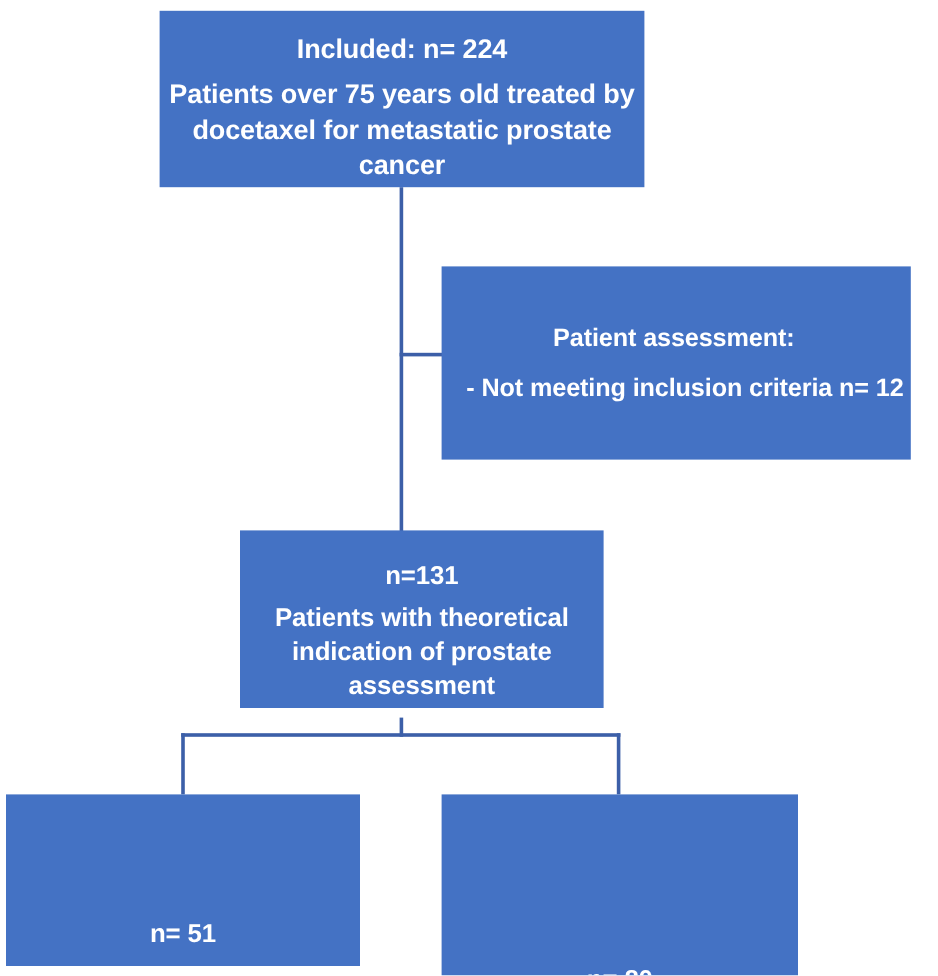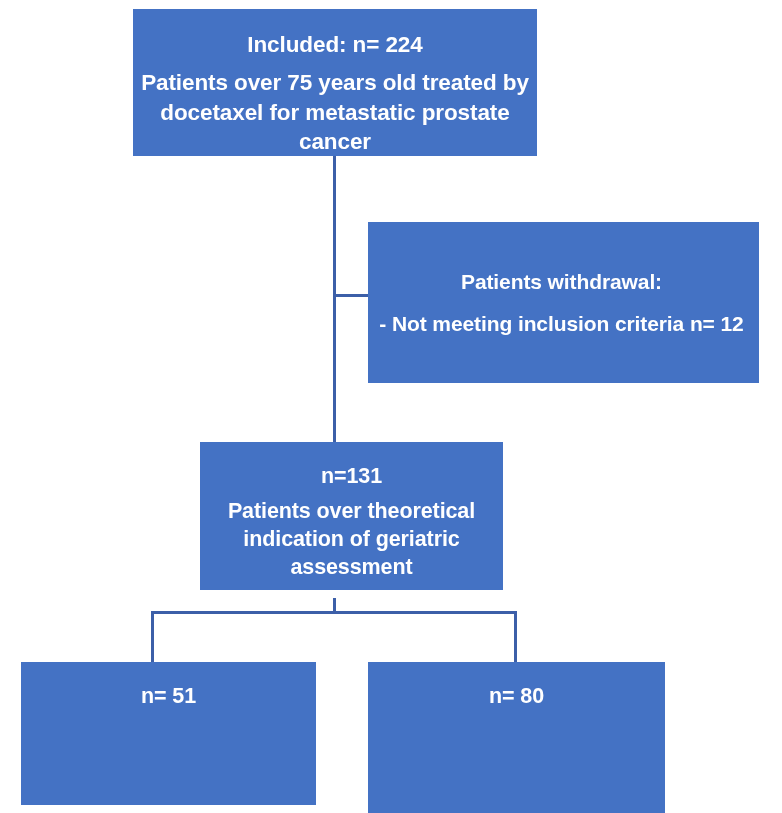--- a/index.html
+++ b/index.html
@@ -19,26 +19,26 @@
     overflow: hidden;
   }
   .node {
     position: absolute;
     box-sizing: border-box;
     background: #4472C4;
     color: #ffffff;
     display: flex;
     flex-direction: column;
     align-items: center;
-    justify-content: flex-start;
+    justify-content: flex-end;
     text-align: center;
     font-weight: bold;
     line-height: 1.30;
     letter-spacing: -0.1px;
-    padding: 21px 8px;
+    padding: 4px 8px;
   }
   .node .line {
     display: block;
     white-space: pre;
   }
   .node .line.body {
     white-space: normal;
   }
 
   
@@ -55,37 +55,36 @@
     font-size: 21px;
     align-items: stretch;
     justify-content: center;
     padding: 4px 6px 4px 2px;
   }
   #node-withdrawal .count {
     text-align: center;
     margin-bottom: 14px;
   }
   #node-withdrawal .bullet {
-    text-align: center;
+    text-align: right;
     margin-bottom: 11px;
   }
   #node-withdrawal .bullet:last-child { margin-bottom: 0; }
 
   #node-indication {
     left: 200px;  top: 442px;
     width: 303px; height: 148px;
     font-size: 21.5px;
   }
   #node-indication .count { margin-bottom: 7px; }
 
   #node-ga-group {
     left: 5px;   top: 662px;
     width: 295px; height: 143px;
     font-size: 21.5px;
-    margin-left: 16px;
   }
   #node-ga-group .count { margin-bottom: 8px; }
 
   #node-non-eval-group {
     left: 368px; top: 662px;
     width: 297px; height: 181px;
     font-size: 21.5px;
   }
   #node-non-eval-group .count { margin-bottom: 8px; }
 
@@ -115,27 +114,27 @@
   <div class="connector h" id="conn-fork-bar"></div>
   <div class="connector v" id="conn-fork-left"></div>
   <div class="connector v" id="conn-fork-right"></div>
 
   <div class="node" id="node-included">
     <span class="line count">Included: n= 224</span>
     <span class="line body">Patients over 75 years old treated by docetaxel for metastatic prostate cancer</span>
   </div>
 
   <div class="node" id="node-withdrawal">
-    <span class="line count">Patients withdrawal:</span>
+    <span class="line count">Patient assessment:</span>
     <span class="line bullet">- Not meeting inclusion criteria n= 12</span>
   </div>
 
   <div class="node" id="node-indication">
     <span class="line count">n=131</span>
-    <span class="line body">Patients over theoretical indication of geriatric assessment</span>
+    <span class="line body">Patients with theoretical indication of prostate assessment</span>
   </div>
 
   <div class="node" id="node-ga-group">
     <span class="line count">n= 51</span>
   </div>
 
   <div class="node" id="node-non-eval-group">
     <span class="line count">n= 80</span>
   </div>
 

